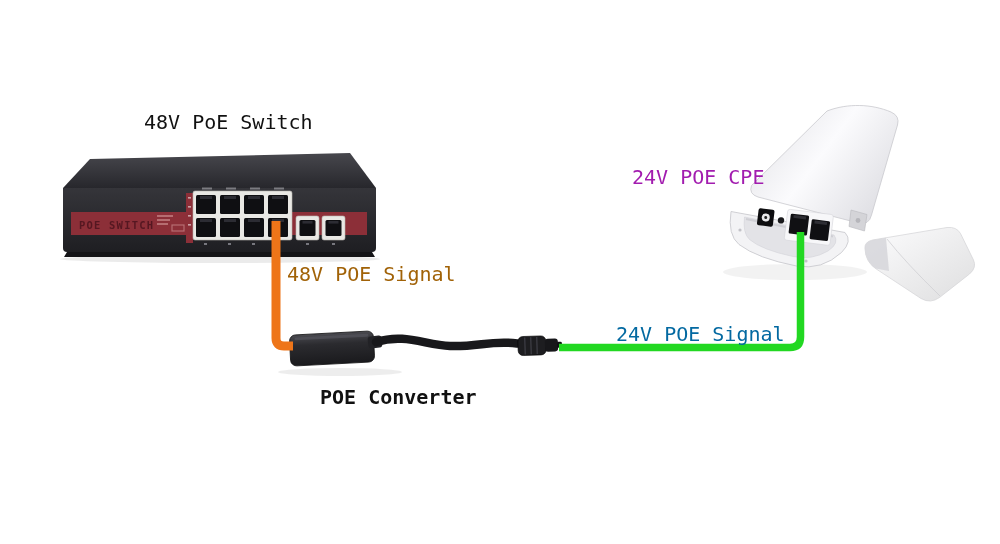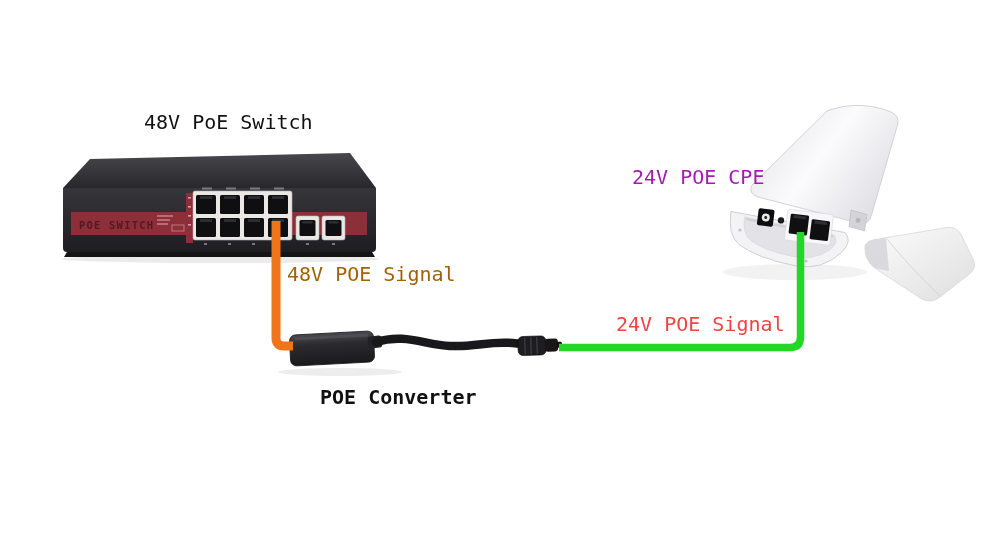--- a/index.html
+++ b/index.html
@@ -176,17 +176,17 @@
     <path d="M 276 221 L 276 338 Q 276 346 284 346 L 293 346" fill="none" stroke="#EE7519" stroke-width="9" stroke-linejoin="round" style="stroke: rgb(238, 117, 25);"></path>
     <path d="M 559 347.5 L 790 347.5 Q 800.5 347.5 800.5 337 L 800.5 232" fill="none" stroke="#22D822" stroke-width="7.5" stroke-linejoin="round" style="stroke: rgb(34, 216, 34);"></path>
   </svg>
 
   <div class="lbl" style="left: 128px; top: 111px; color: rgb(17, 17, 17); margin-left: 16px;">48V PoE Switch</div>
 
   <div class="lbl" style="left: 632px; top: 134px; color: #a21caf; margin-top: 32px;">24V POE CPE</div>
 
   <div class="lbl" style="left: 287px; top: 263px; color: #a16207;">48V POE Signal</div>
 
-  <div class="lbl" style="left: 616px; top: 313px; color: #ef4444;">24V POE Signal</div>
+  <div class="lbl" style="left: 616px; top: 323px; color: #0369a1;">24V POE Signal</div>
 
   <div class="lbl" style="left: 320px; top: 386px; color: rgb(17, 17, 17); font-weight: bold;">POE Converter</div>
 
 </div>
 
 </body></html>

